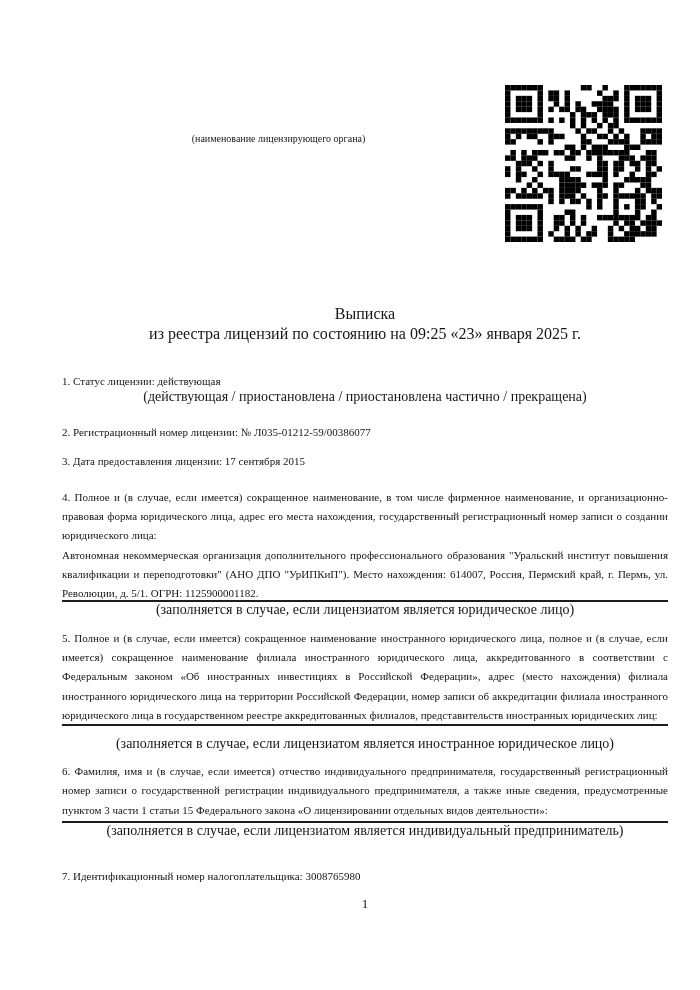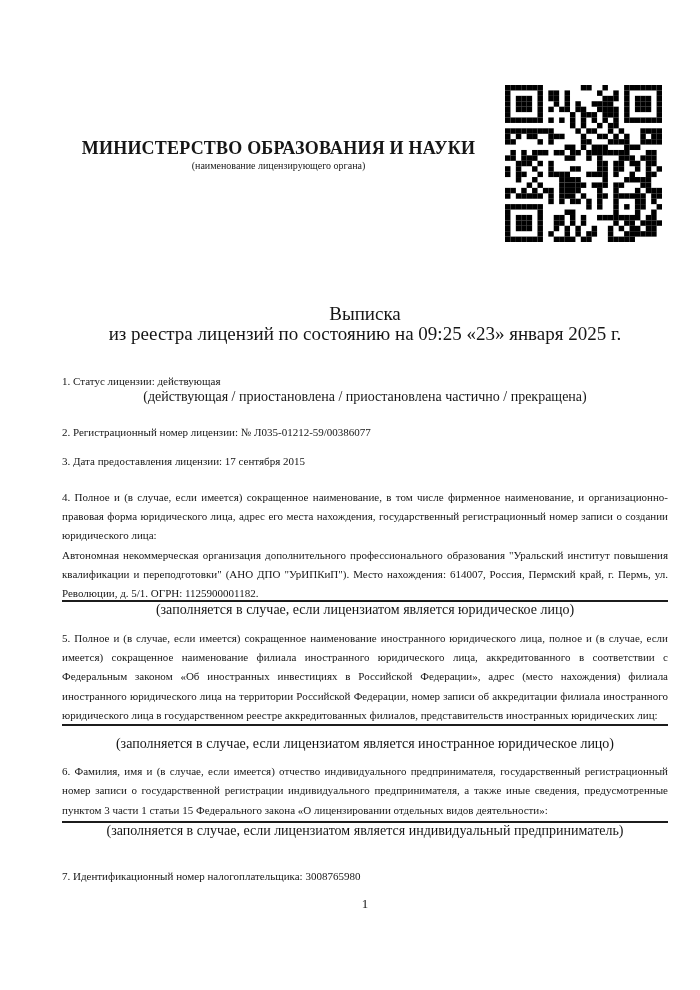--- a/index.html
+++ b/index.html
@@ -12,34 +12,33 @@
     color:#161616;
     font-family:"Liberation Serif", serif;
     overflow:hidden;
   }
   .header-row{position:relative;height:157px;}
   .org{position:absolute;left:0;top:50px;width:433px;text-align:center;}
   .org-name{font-weight:bold;font-size:18px;line-height:27px;letter-spacing:.2px;}
   .org-caption{font-size:10px;line-height:12px;margin-top:-2px;}
   .qr{position:absolute;top:0;right:6px;width:157px;height:157px;}
   .qr svg{display:block;}
-  .doc-title{margin-top:62px;text-align:center;font-size:19px;line-height:20px;}
+  .doc-title{margin-top:62px;text-align:center;font-size:16px;line-height:20px;}
   .item{font-size:11px;line-height:19.3px;text-align:justify;text-align-last:left;margin:0;}
   .small{font-size:14px;line-height:12px;text-align:center;margin:0;}
   .rule{border:0;height:0;border-top:2px solid #1c1c1c;margin:0;}
   .pageno{text-align:center;font-size:13px;margin-top:10px;}
 </style>
 </head>
 <body>
 
 <div class="page">
 
   <div class="header-row">
     <div class="org">
-      <div class="org-name">МИНИСТЕРСТВО ОБРАЗОВАНИЯ И НАУКИ</div>
       <div class="org-caption">(наименование лицензирующего органа)</div>
     </div>
     <div class="qr" id="qr">
         <svg width="157" height="157" viewBox="0 0 157 157" xmlns="http://www.w3.org/2000/svg">
           <rect width="157" height="157" fill="#ffffff"></rect>
           <g fill="#000000">
             <rect x="0.00" y="0.00" width="5.46" height="5.46"></rect>
             <rect x="5.41" y="0.00" width="5.46" height="5.46"></rect>
             <rect x="10.83" y="0.00" width="5.46" height="5.46"></rect>
             <rect x="16.24" y="0.00" width="5.46" height="5.46"></rect>

